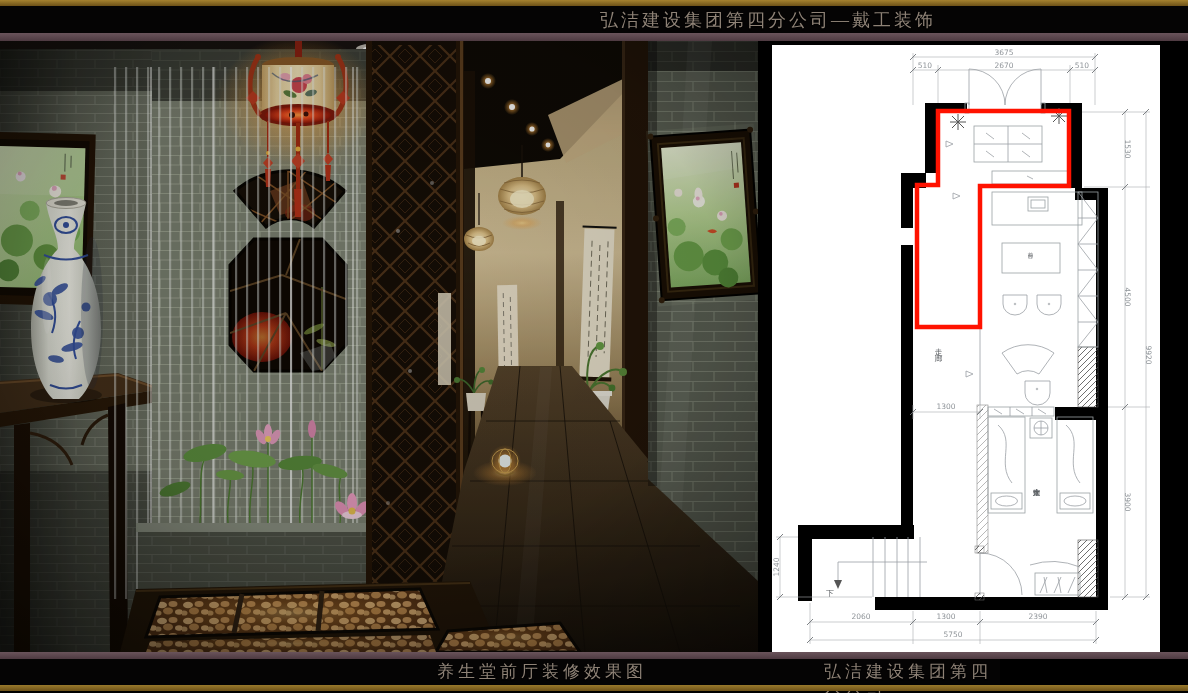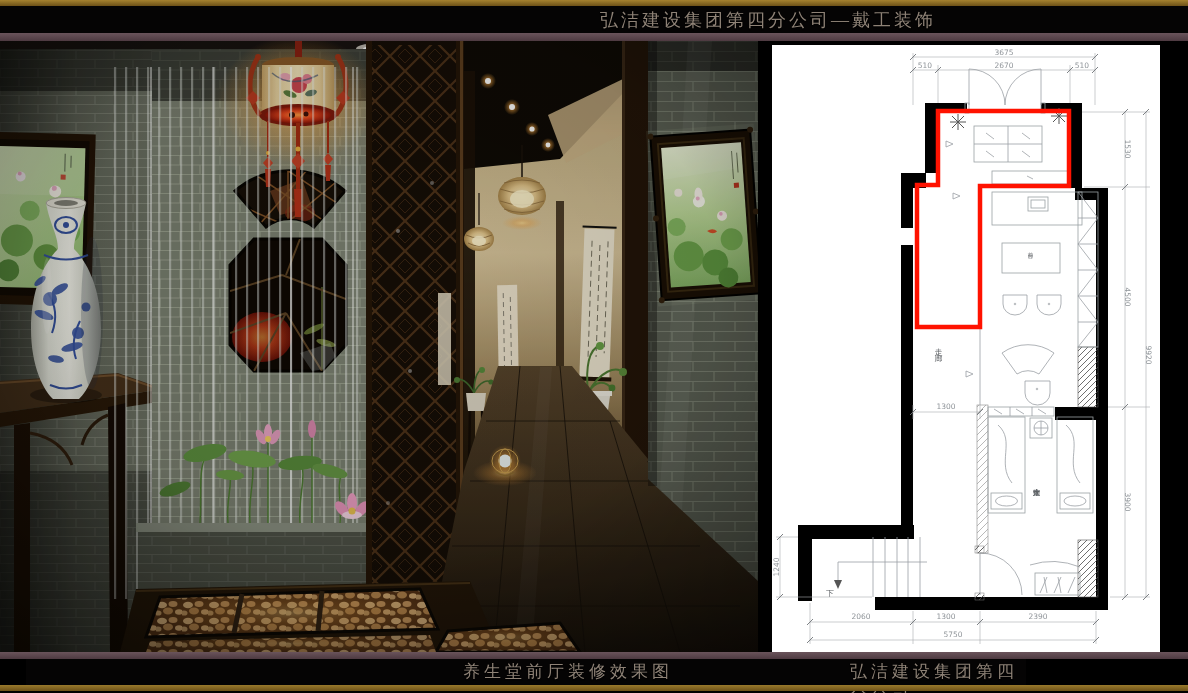--- a/index.html
+++ b/index.html
@@ -6,21 +6,21 @@
   .stage{position:relative;width:1188px;height:693px;background:#000;overflow:hidden;
          font-family:"Liberation Serif", serif;}
   .bar{position:absolute;left:0;width:1188px;}
   .gold-top{top:0;height:6px;background:linear-gradient(180deg,#a5822f,#6d5118);}
   .gold-bottom{top:685px;height:6px;background:linear-gradient(180deg,#9a7a2c,#6d5118);}
   .divider-top{top:33px;height:8px;background:linear-gradient(180deg,#6a545b,#4e3a41);}
   .divider-bottom{top:652px;height:7px;background:linear-gradient(180deg,#6a545b,#4e3a41);}
   .titlebar{position:absolute;top:6px;left:0;width:1188px;height:34px;background:#050404;}
   .titlebar span{position:absolute;left:600px;top:2px;font-size:18px;letter-spacing:3px;
                  color:#8e8276;text-shadow:0 1px 1px #000;}
-  .captionbar{position:absolute;top:659px;left:0;width:1000px;height:26px;background:#050404;margin-left:26px;}
+  .captionbar{position:absolute;top:659px;left:0;width:1000px;height:26px;background:#050404;}
   .cap{position:absolute;top:1px;font-size:17px;letter-spacing:4px;color:#8e8276;text-shadow:0 1px 1px #000;}
   .cap.left{left:437px;} .cap.right{left:824px;}
   .render-wrap{position:absolute;left:0;top:41px;width:758px;height:611px;background:#0c0906;}
   .plan-wrap{position:absolute;left:772px;top:45px;width:388px;height:607px;background:#fff;}
   svg{display:block;}
   .dimtxt{font-family:"DejaVu Sans", sans-serif;font-size:7.5px;fill:#8f9499;}
   .roomtxt{font-family:"Liberation Serif", serif;fill:#5a5e62;}
   .vtext{writing-mode:vertical-rl;text-orientation:upright;}
   .furn{stroke:#9aa0a4;stroke-width:0.8;fill:none;}
   .dimln{stroke:#a7abaf;stroke-width:0.6;fill:none;}

